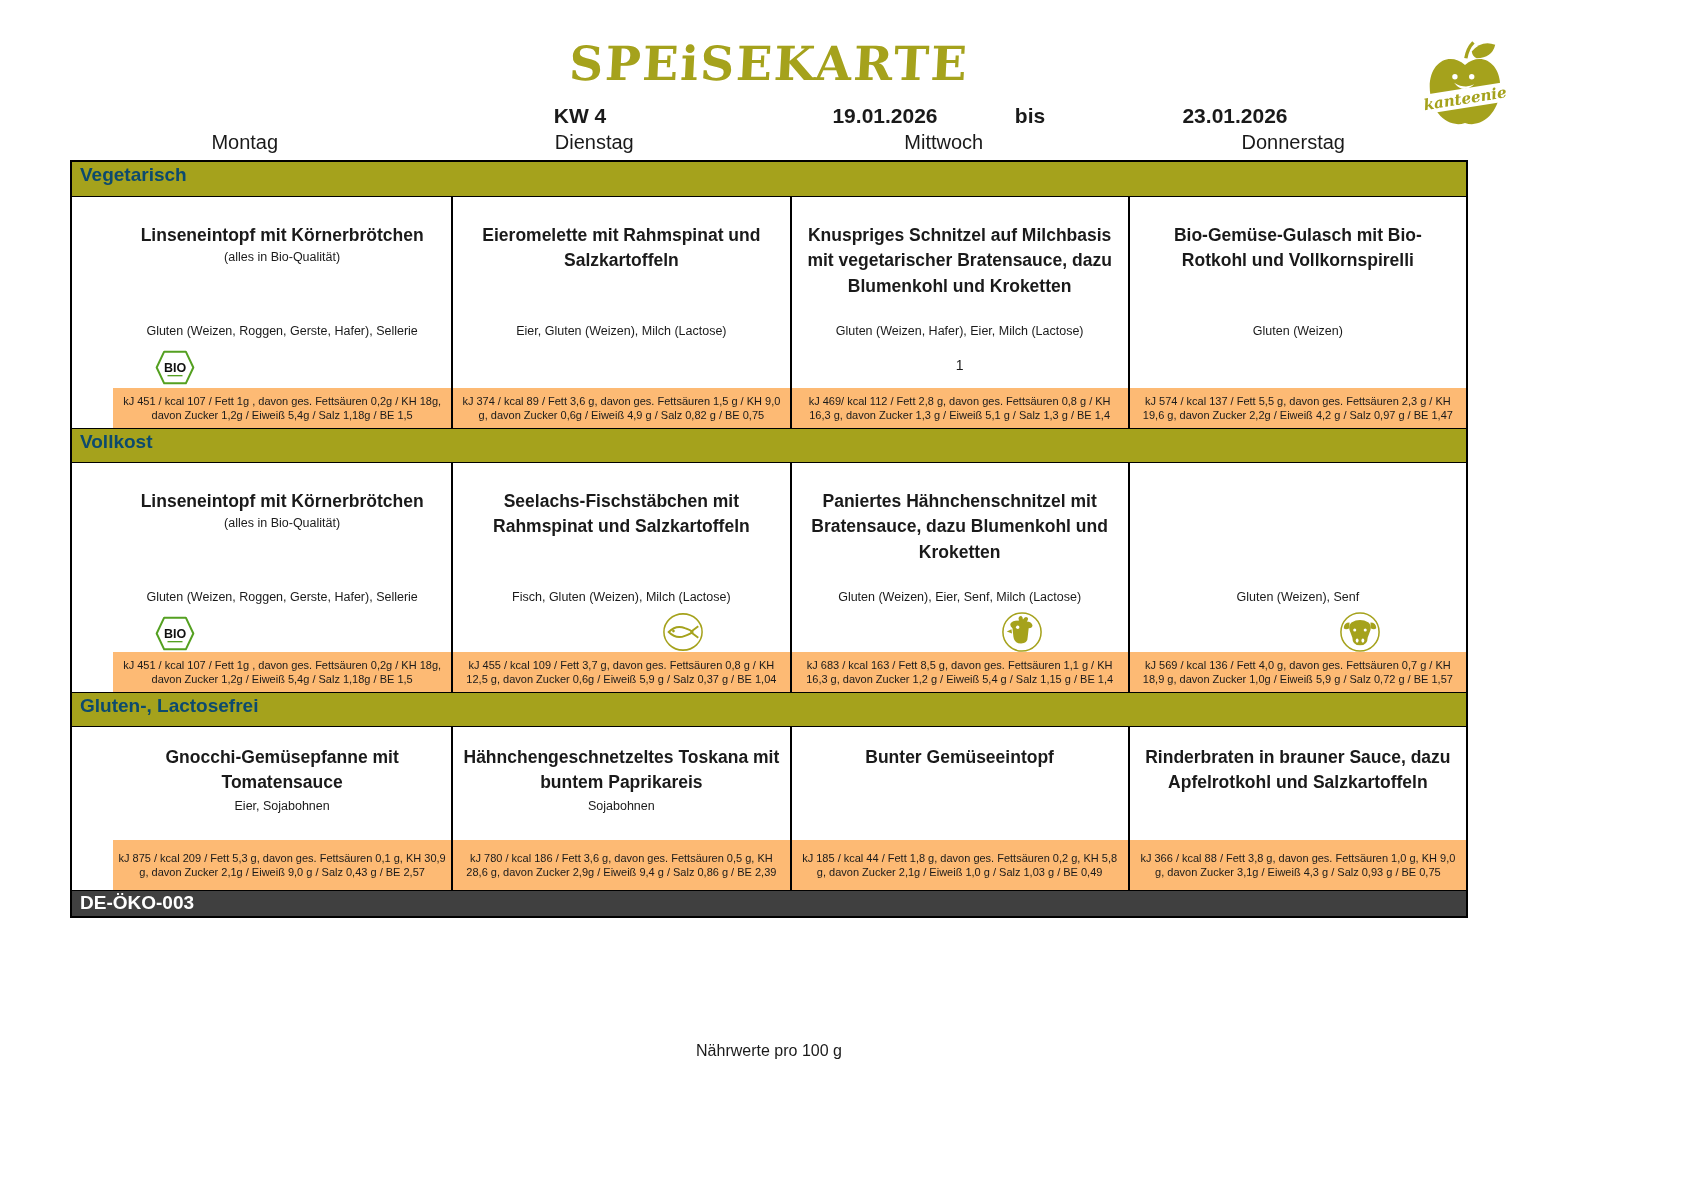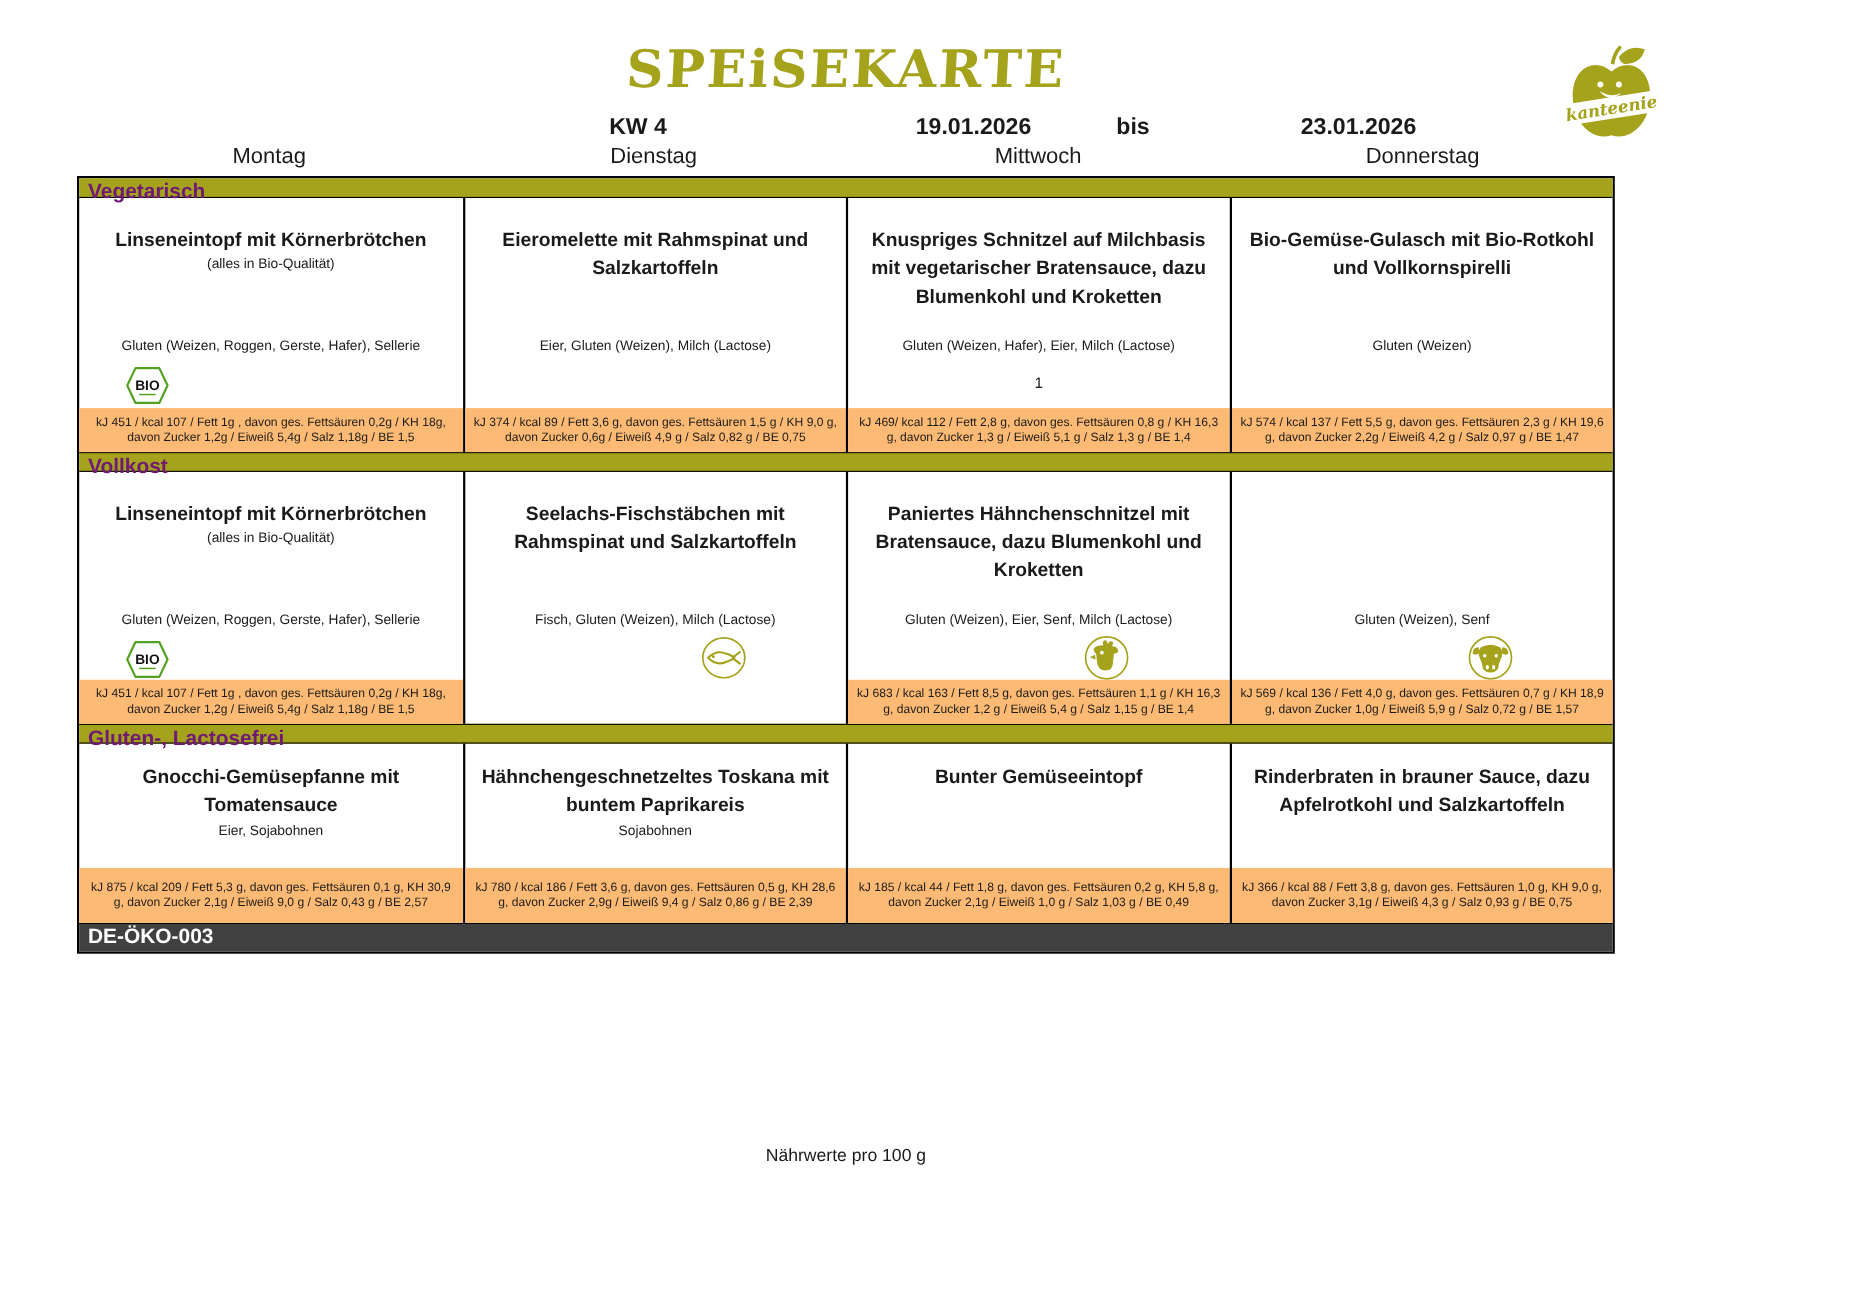--- a/index.html
+++ b/index.html
@@ -35,28 +35,28 @@
     display:grid; grid-template-columns:repeat(4,1fr);
     font-size:20px;
   }
   .days-row div { text-align:center; }
 
   .menu-table {
     position:absolute; top:160px; left:70px; width:1398px;
     border:2px solid #000;
   }
   .section-bar {
-    height:18px; line-height:25px;
-    background:#a5a21c; color:#701a75;
+    height:35px; line-height:25px;
+    background:#a5a21c; color:#0c4a6e;
     font-weight:bold; font-size:19px;
     padding-left:8px;
     border-top:1px solid #000; border-bottom:1px solid #000;
   }
   .section-bar:first-child { border-top:none; }
-  .row { display:grid; grid-template-columns:repeat(4,1fr); }
+  .row { display:grid; grid-template-columns:repeat(4,1fr);padding-left:41px; }
   .cell { position:relative; text-align:center; }
   .cell + .cell { border-left:2px solid #000; }
   .row-tall  .cell { height:231px; }
   .row-mid   .cell { height:229px; }
   .row-short .cell { height:163px; }
 
   .dish-title {
     margin-top:26px; padding:0 12px;
     font-weight:bold; font-size:17.5px; line-height:1.45;
   }
@@ -186,20 +186,21 @@
         <div class="dish-title">Seelachs-Fischstäbchen mit Rahmspinat und Salzkartoffeln</div>
         <div class="allergens">Fisch, Gluten (Weizen), Milch (Lactose)</div>
         <div class="icon-center">
           <svg width="42" height="42" viewBox="0 0 44 44">
             <ellipse cx="22" cy="22" rx="20" ry="19" fill="none" stroke="#a5a21c" stroke-width="1.6"></ellipse>
             <path d="M7 22 Q15 14 24 18 Q30 20 32 22 Q30 24 24 26 Q15 30 7 22 Z" fill="none" stroke="#a5a21c" stroke-width="2"></path>
             <path d="M30 22 L38 16 M30 22 L38 28" stroke="#a5a21c" stroke-width="2" fill="none"></path>
             <circle cx="12" cy="21" r="1.4" fill="#a5a21c"></circle>
           </svg>
         </div>
+        <div class="nutrition">kJ 455 / kcal 109 / Fett 3,7 g, davon ges. Fettsäuren 0,8  g / KH 12,5 g, davon Zucker 0,6g / Eiweiß 5,9 g / Salz 0,37 g / BE 1,04</div>
       </div>
       <div class="cell">
         <div class="dish-title">Paniertes Hähnchenschnitzel mit Bratensauce, dazu Blumenkohl und Kroketten</div>
         <div class="allergens">Gluten (Weizen), Eier, Senf, Milch (Lactose)</div>
         <div class="icon-center">
           <svg width="42" height="42" viewBox="0 0 44 44">
             <circle cx="22" cy="22" r="20" fill="none" stroke="#a5a21c" stroke-width="1.6"></circle>
             <path d="M19 10 q-2 -4 2 -5 q2 1 2 4 q2 -4 5 -2 q1 2 -1 4 q5 0 6 4 q0 3 -4 3 l-1 9 q0 7 -7 7 q-7 0 -8 -7 l-1 -9 q-3 -2 -2 -5 q2 -3 9 -3z" fill="#a5a21c"></path>
             <circle cx="17.5" cy="17" r="1.8" fill="#ffffff"></circle>
             <path d="M11 19 l-5 2.5 l5.5 2z" fill="#a5a21c"></path>

